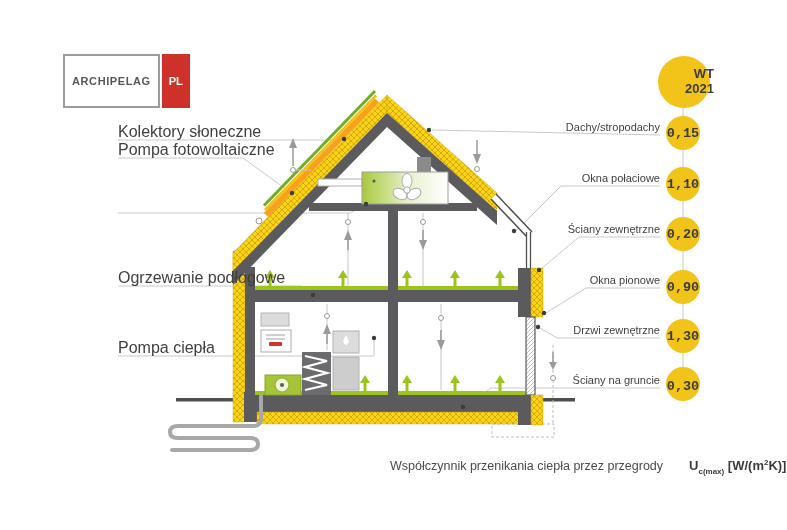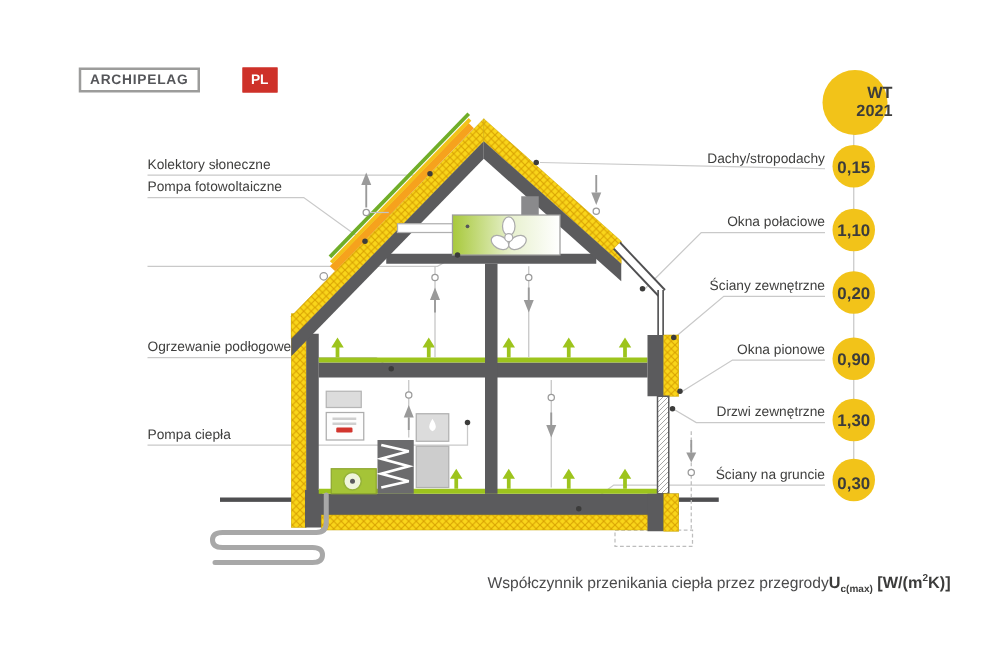--- a/index.html
+++ b/index.html
@@ -1,33 +1,33 @@
 <!DOCTYPE html>
 <html><head>
 <meta charset="utf-8">
 <style>
   html,body{margin:0;padding:0;background:#fff;}
   .canvas{
     position:relative;width:787px;height:530px;background:#fff;overflow:hidden;
     font-family:"Liberation Sans", sans-serif;color:#3C3C3B;
   }
   .canvas svg{position:absolute;left:0;top:0;}
-  .lbl{position:absolute;font-size:11px;line-height:14px;color:#3F3F3E;white-space:pre-line;}
+  .lbl{position:absolute;font-size:16px;line-height:14px;color:#3F3F3E;white-space:pre-line;}
   .lbl-right{position:absolute;right:127px;font-size:11px;line-height:13px;color:#3F3F3E;text-align:left;white-space:nowrap;}
-  .uval{position:absolute;left:653px;width:60px;text-align:center;font-size:13.5px;font-weight:bold;color:#3C3C3B;}
+  .uval{position:absolute;left:653px;width:60px;text-align:center;font-size:13.5px;font-weight:bold;color:#3C3C3B;font-family:Liberation Mono, monospace;}
   .wt{position:absolute;left:654px;top:66px;width:60px;text-align:right;font-size:13px;font-weight:bold;
       line-height:15px;color:#3C3C3B;white-space:pre-line;}
-  .logo{position:absolute;left:63px;top:54px;display:flex;align-items:stretch;gap:32px;}
+  .logo{position:absolute;left:63px;top:54px;display:flex;align-items:stretch;}
   .logo .box{border:2px solid #9C9C9B;background:#fff;color:#55565A;font-weight:bold;font-size:11px;
       letter-spacing:0.6px;padding:2px 7px;display:flex;align-items:center;}
   .logo .pl{background:#CE3129;border:2px solid #CE3129;color:#fff;font-weight:bold;font-size:11px;
-      padding:2px 5px;margin-left:2px;display:flex;align-items:center;}
+      padding:19px 5px;margin-left:2px;display:flex;align-items:center;}
   .cap-left{position:absolute;left:66px;top:458px;font-size:12.5px;color:#4A4A4B;}
   .cap-right{position:absolute;left:390px;top:458px;font-size:12.5px;color:#4A4A4B;white-space:nowrap;}
-  .cap-right .formula{font-weight:bold;color:#3C3C3B;font-size:13px;margin-left:0;}
+  .cap-right .formula{font-weight:bold;color:#3C3C3B;font-size:13px;margin-left:26px;}
   .cap-right sub{font-size:8px;}
   .cap-right sup{font-size:8px;}
 </style>
 </head>
 <body>
 
 <div class="canvas">
 
   <svg width="787" height="530" viewBox="0 0 787 530">
     <defs>

